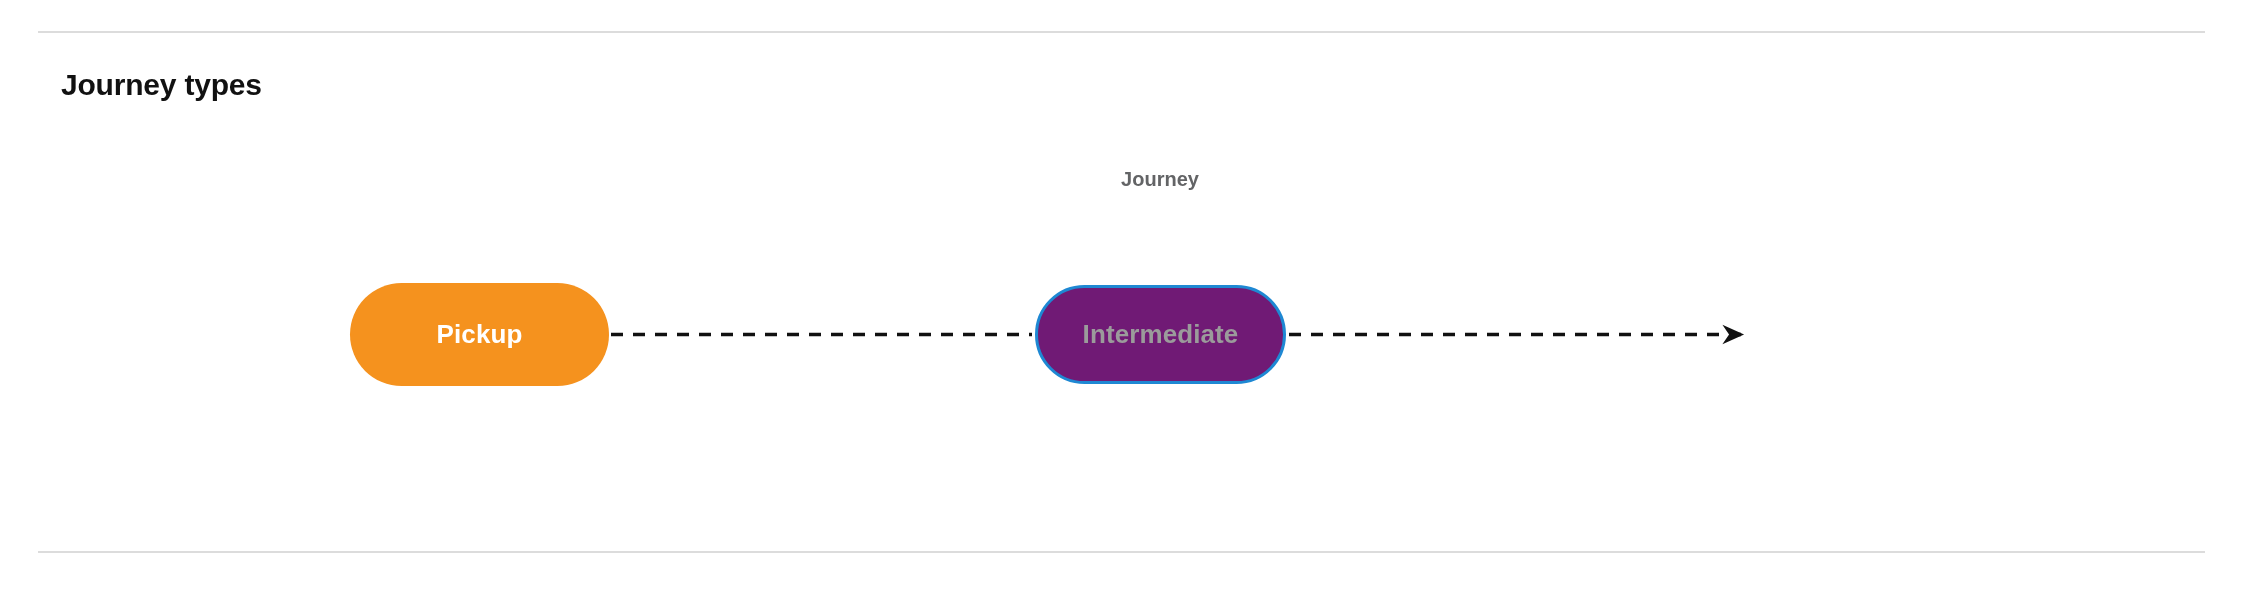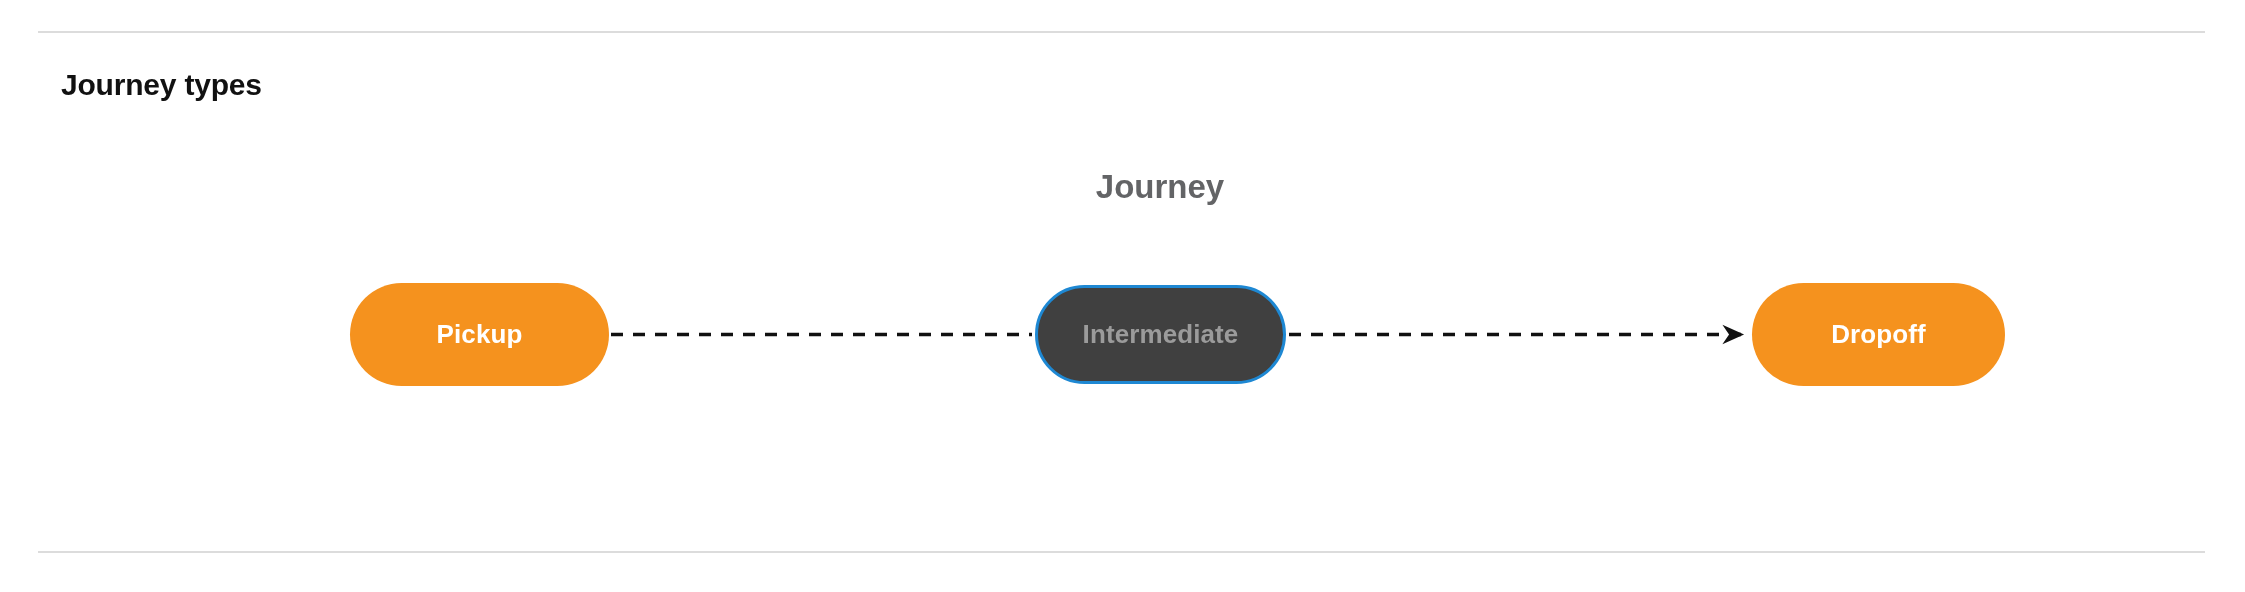--- a/index.html
+++ b/index.html
@@ -51,21 +51,21 @@
     width: 2245px;
     height: 592px;
   }
 
   #journey-label {
     position: absolute;
     left: 1035px;
     top: 168px;
     width: 250px;
     text-align: center;
-    font-size: 33px;
+    font-size: 20px;
     font-weight: 700;
     color: #636466;
     white-space: nowrap;
   }
 
   
   #connectors {
     position: absolute;
     left: 0;
     top: 0;
@@ -89,21 +89,21 @@
     user-select: none;
   }
 
   .pill.terminal {
     background: #f5921e;
     color: #ffffff;
     border: none;
   }
 
   .pill.intermediate {
-    background: #404040;
+    background: #701a75;
     color: #9b9b9b;
     border: 3px solid #1e88d3;
   }
 
   #pill-pickup {
     left: 350px;
     top: 283px;
     width: 259px;
     height: 103px;
   }
@@ -144,19 +144,18 @@
 
       <line x1="611" y1="334.5" x2="1032" y2="334.5" stroke="#111111" stroke-width="3.5" stroke-dasharray="12 10" stroke-linecap="butt"></line>
 
       <line x1="1289" y1="334.5" x2="1742" y2="334.5" stroke="#111111" stroke-width="3.5" stroke-dasharray="12 10" stroke-linecap="butt" marker-end="url(#arrowhead-black)"></line>
     </svg>
 
     <div id="pill-pickup" class="pill terminal">Pickup</div>
 
     <div id="pill-intermediate" class="pill intermediate">Intermediate</div>
 
-    <div id="pill-dropoff" class="pill terminal">Dropoff</div>
 
   </div>
 
   <div class="divider bottom"></div>
 
 </div>
 
 </body></html>

